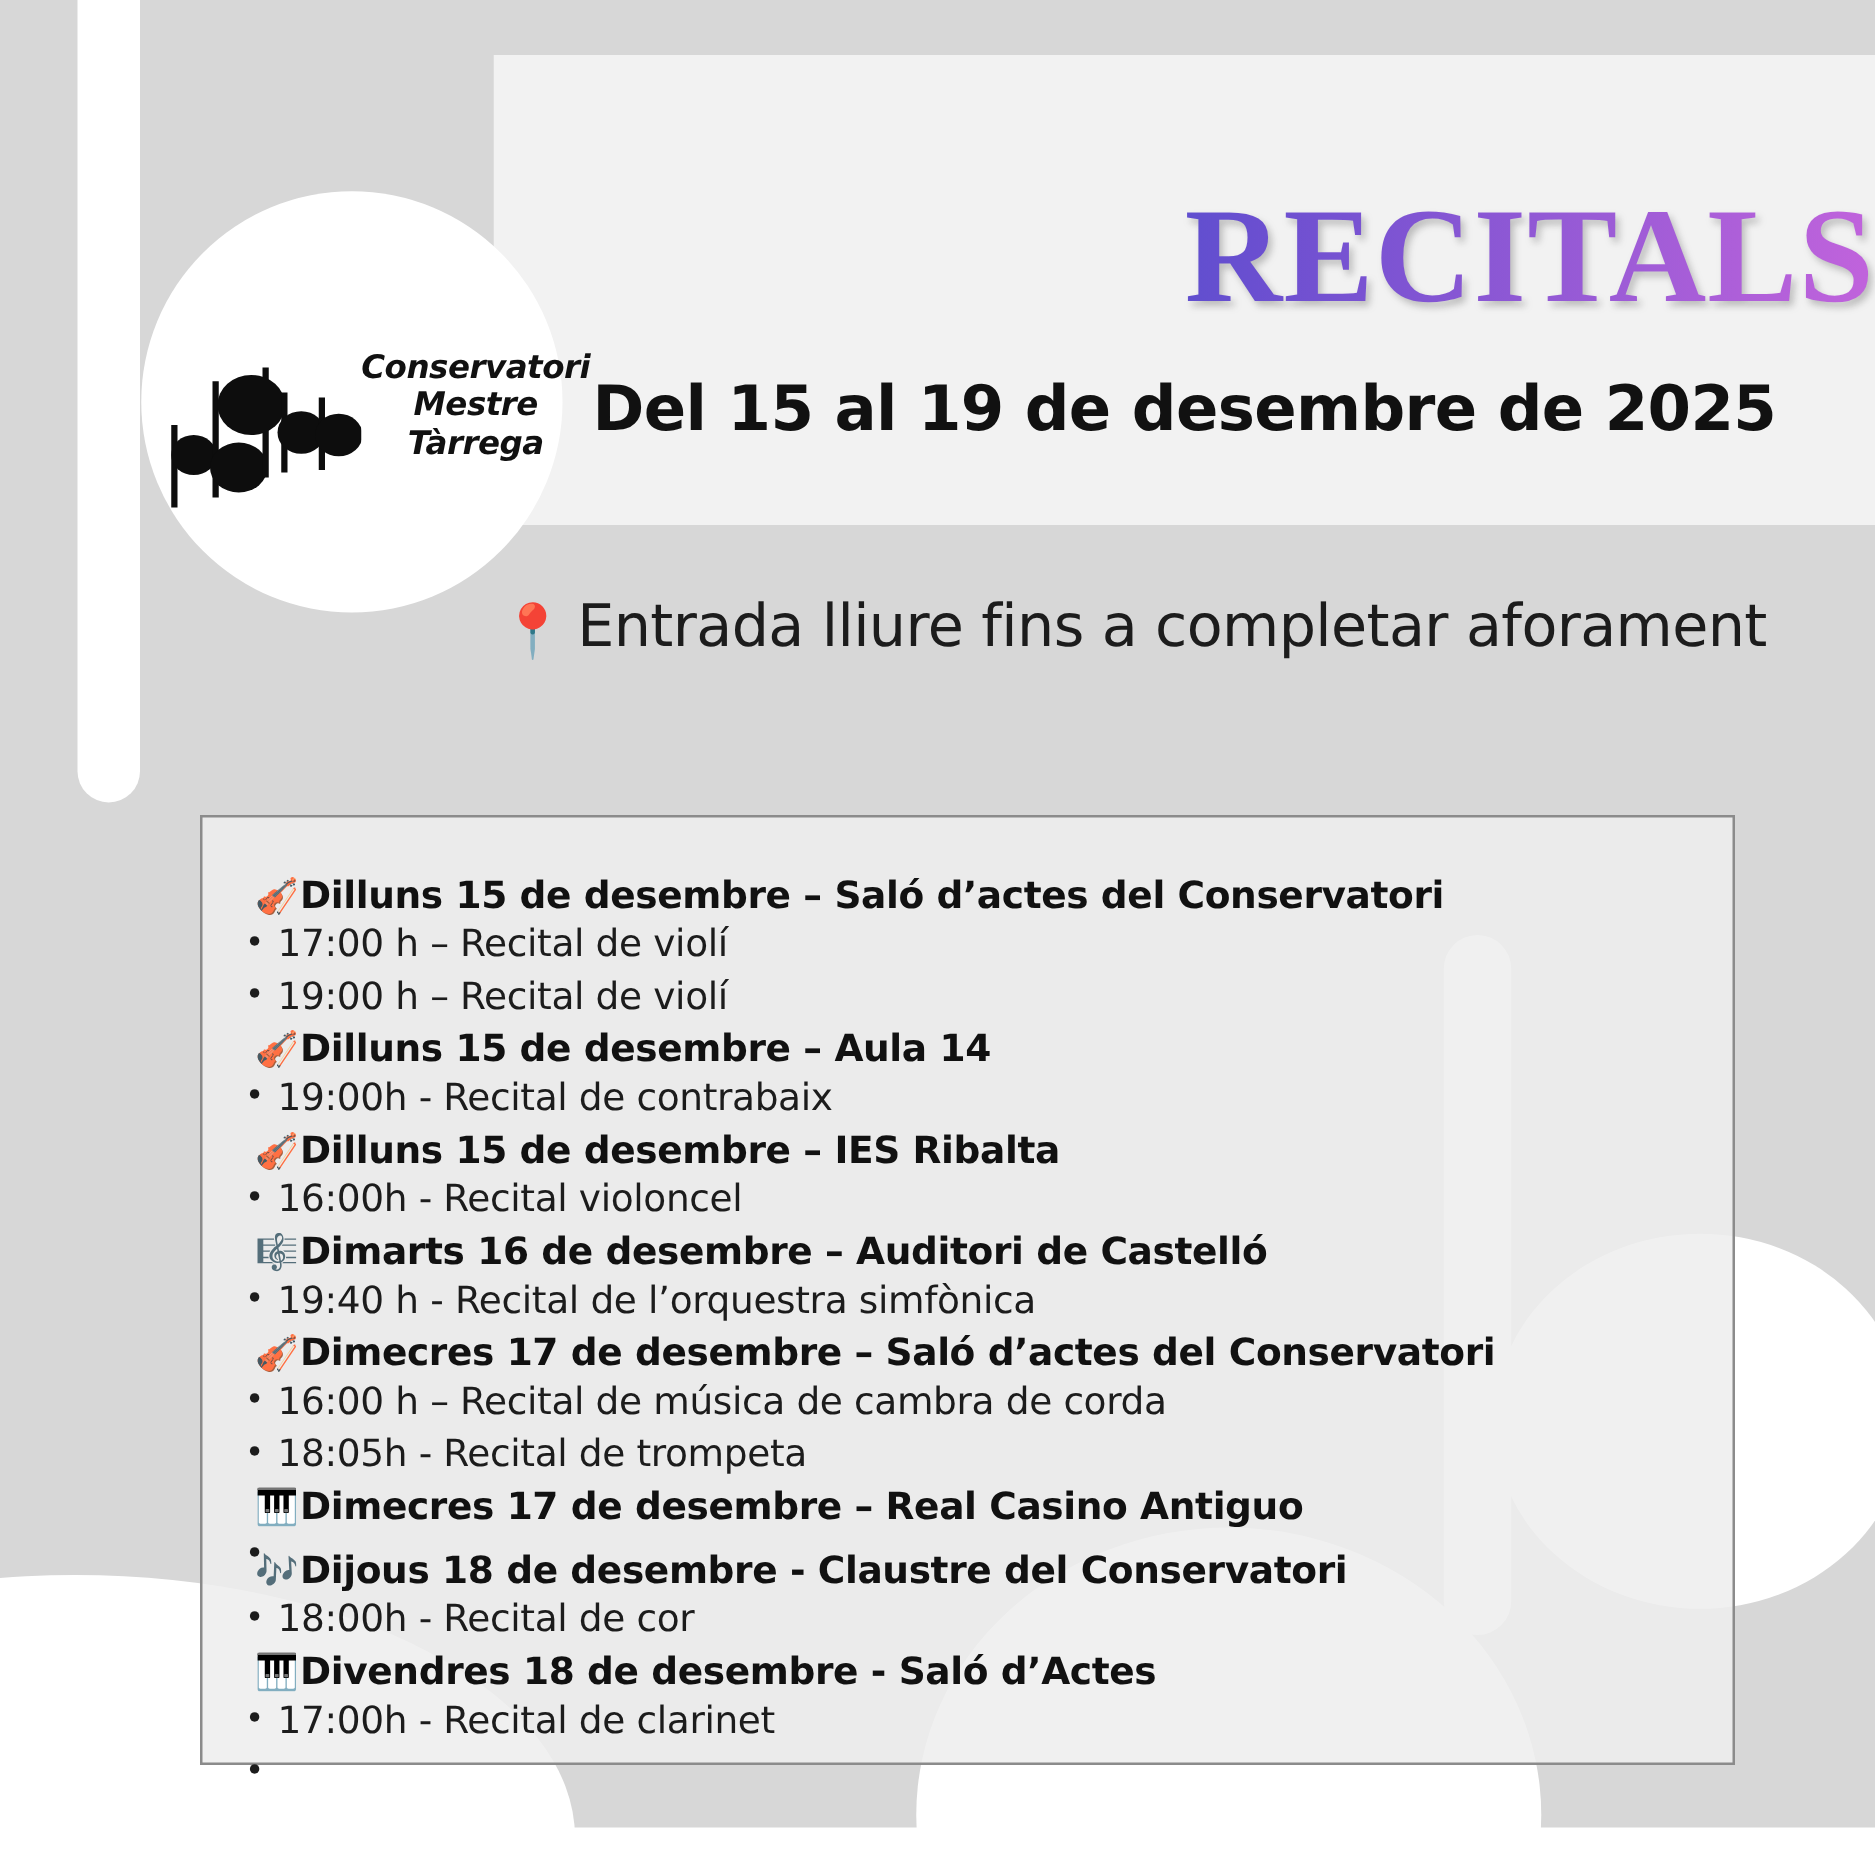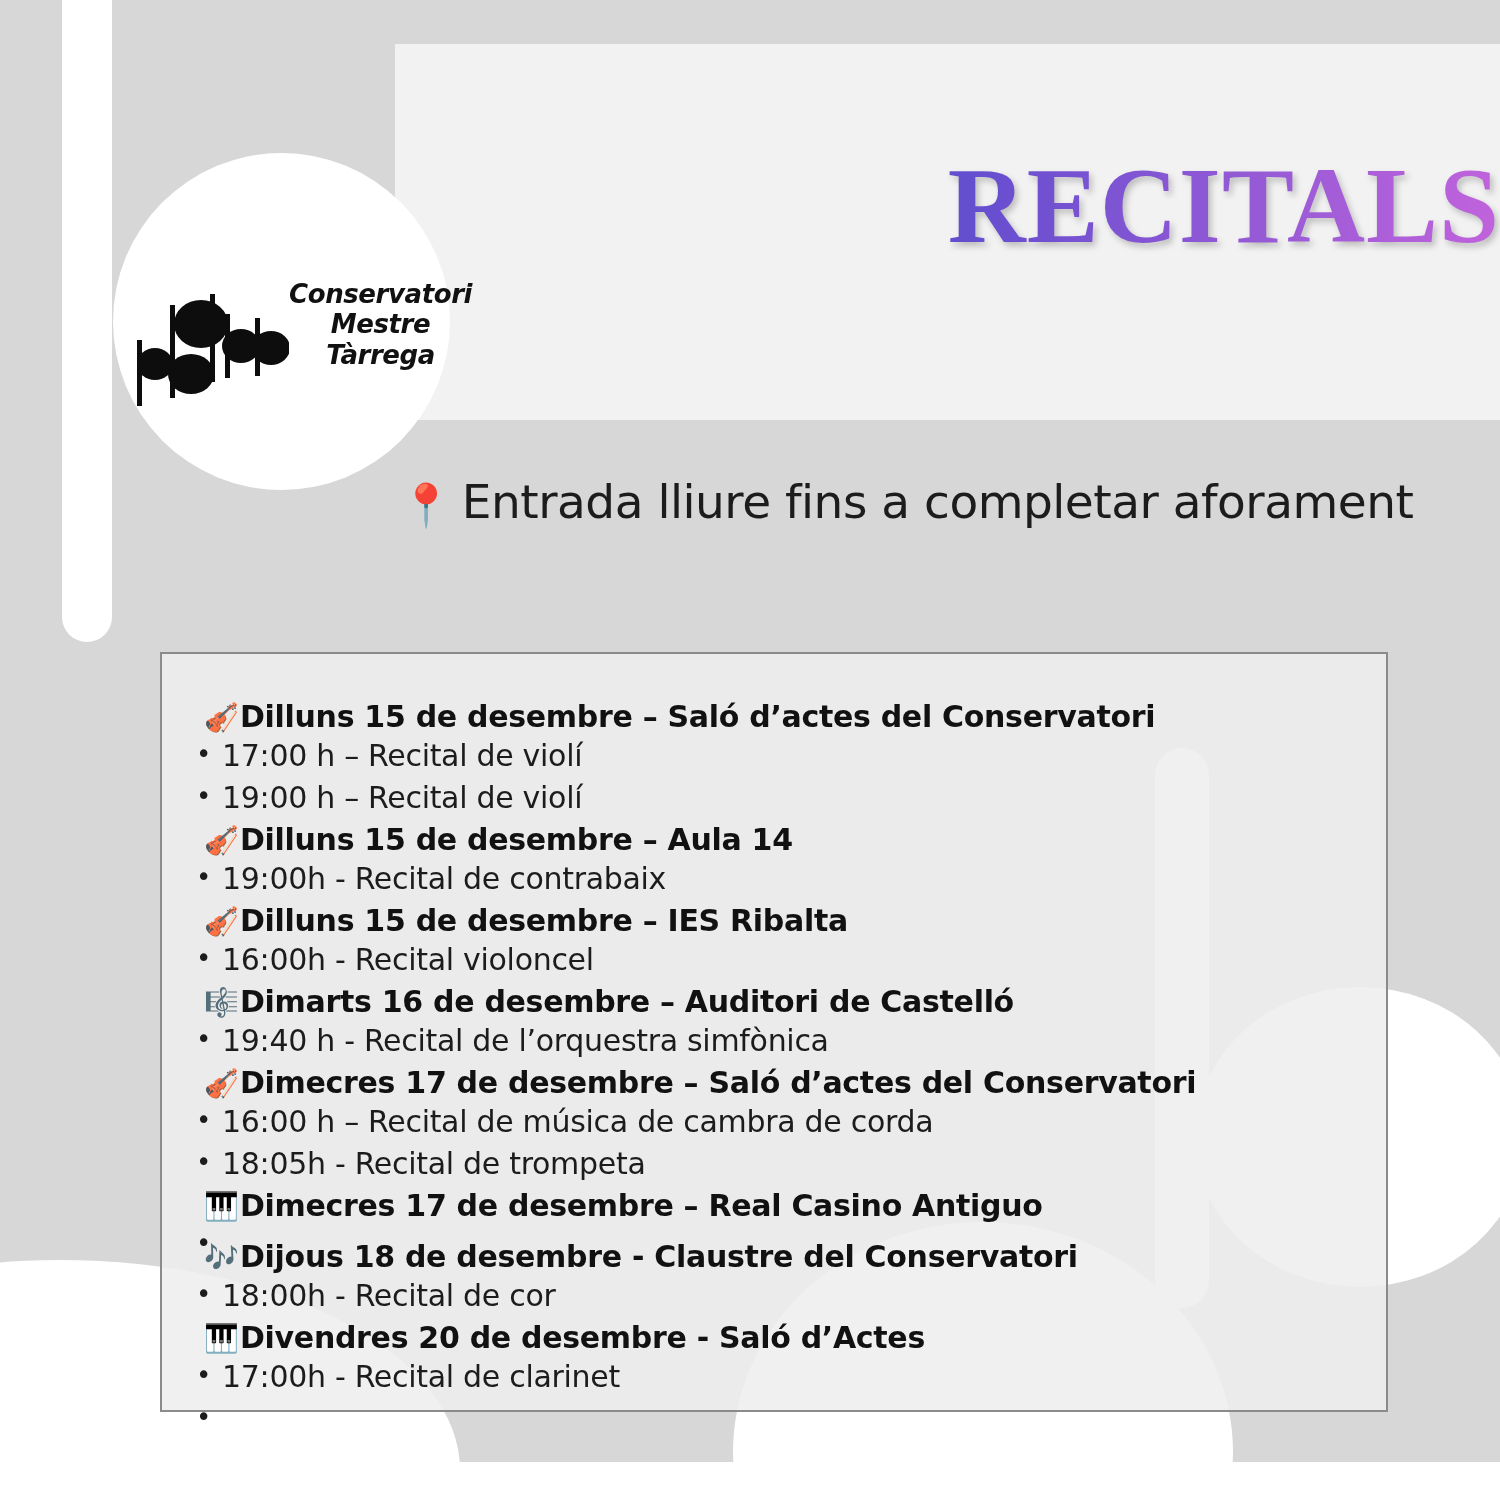--- a/index.html
+++ b/index.html
@@ -234,20 +234,21 @@
         <ellipse cx="158" cy="56" rx="19" ry="17" fill="#0d0d0d"></ellipse>
       </svg>
     </div>
     <div class="logo-text">
       <div>Conservatori</div>
       <div>Mestre Tàrrega</div>
     </div>
   </div>
 
   <div class="title">RECITALS</div>
+  <div class="subtitle">Del 15 al 19 de desembre de 2025</div>
 
   <div class="free-entry"><span class="pin">📍</span><span>Entrada lliure fins a completar aforament</span></div>
 
   <div class="schedule-panel">
     <div id="schedule-list">
         <div class="sched-group">
           <div class="sched-head"><span class="ico">🎻</span><span>Dilluns 15 de desembre – Saló d’actes del Conservatori</span></div>
           <div class="sched-item"><span class="bullet">•</span><span>17:00 h – Recital de violí</span></div>
           <div class="sched-item"><span class="bullet">•</span><span>19:00 h – Recital de violí</span></div>
         </div>
@@ -270,20 +271,20 @@
         </div>
         <div class="sched-group">
           <div class="sched-head"><span class="ico">🎹</span><span>Dimecres 17 de desembre – Real Casino Antiguo</span></div>
           <div class="sched-item"><span class="bullet">•</span></div>
         </div>
         <div class="sched-group">
           <div class="sched-head"><span class="ico">🎶</span><span>Dijous 18 de desembre - Claustre del Conservatori</span></div>
           <div class="sched-item"><span class="bullet">•</span><span>18:00h - Recital de cor</span></div>
         </div>
         <div class="sched-group">
-          <div class="sched-head"><span class="ico">🎹</span><span>Divendres 20 de desembre - Saló d’Actes</span></div>
+          <div class="sched-head"><span class="ico">🎹</span><span>Divendres 18 de desembre - Saló d’Actes</span></div>
           <div class="sched-item"><span class="bullet">•</span><span>17:00h - Recital de clarinet</span></div>
           <div class="sched-item"><span class="bullet">•</span></div>
         </div>
       </div>
   </div>
 
 </div>
 
 </body></html>

